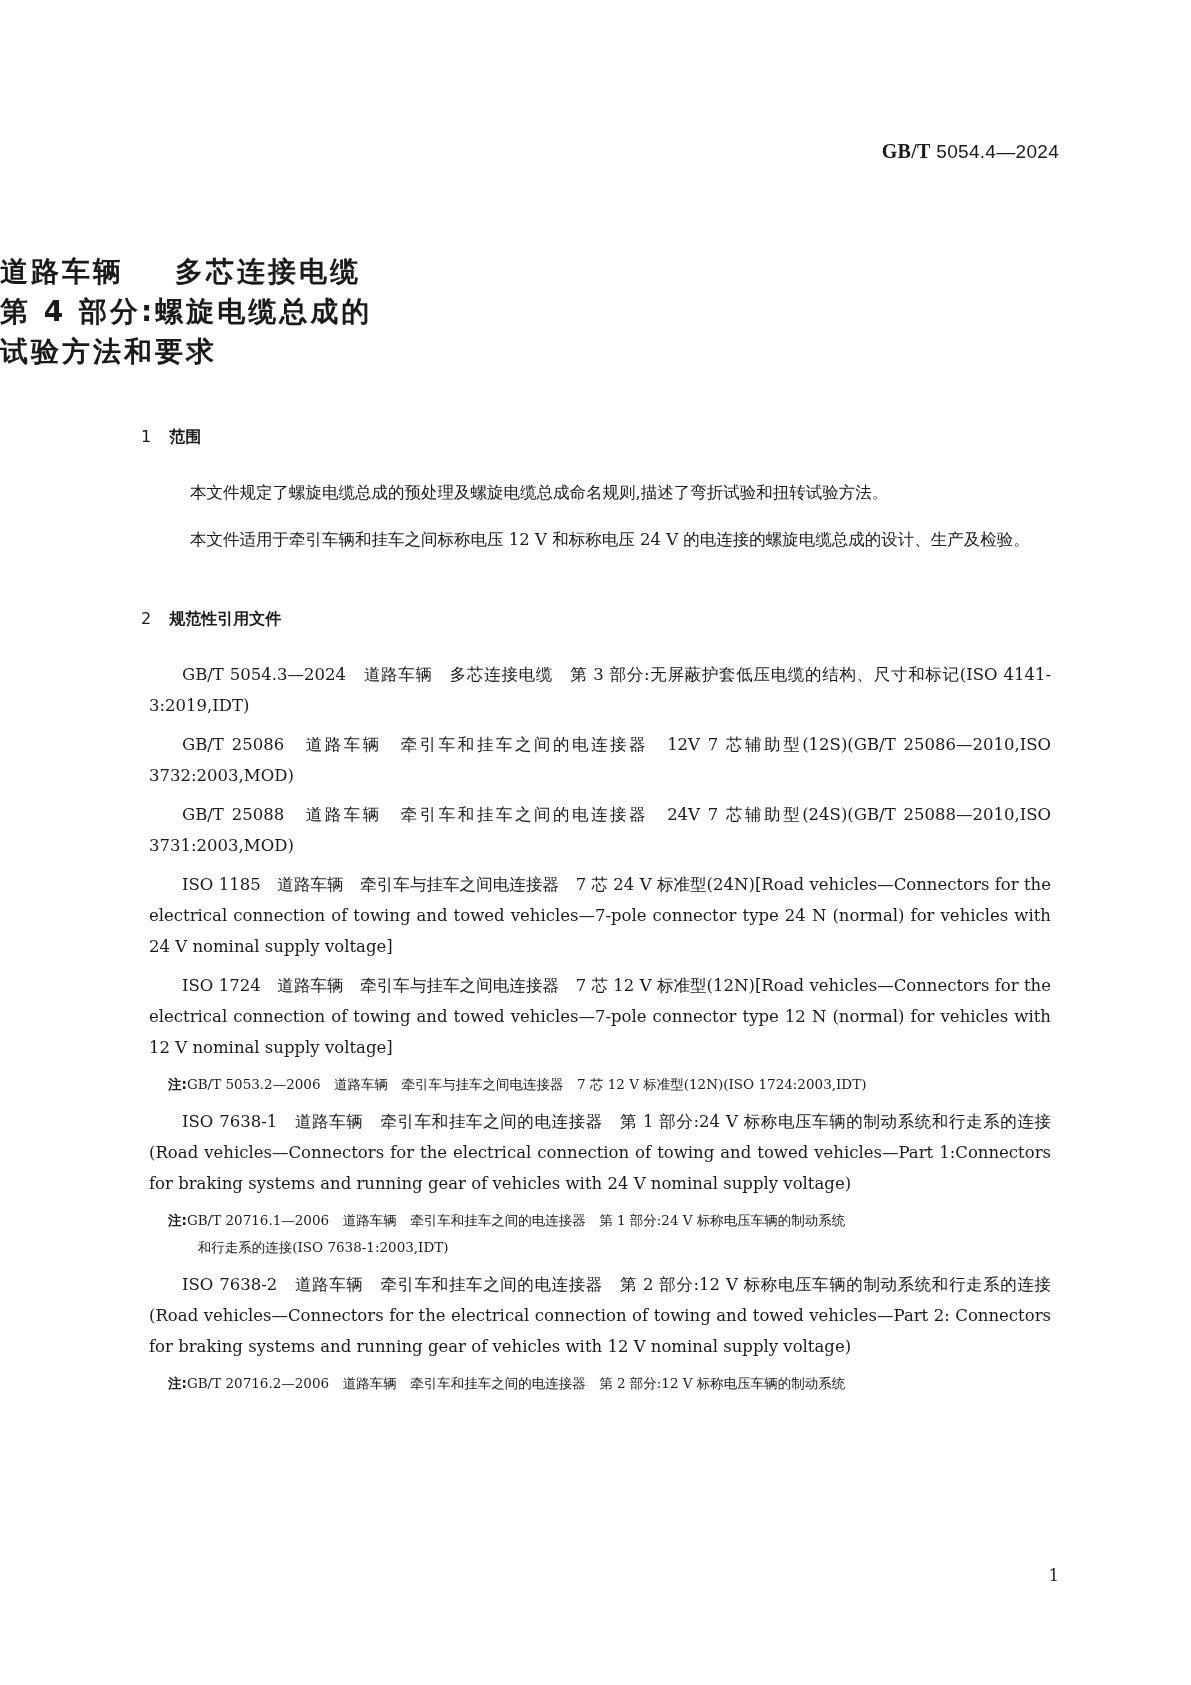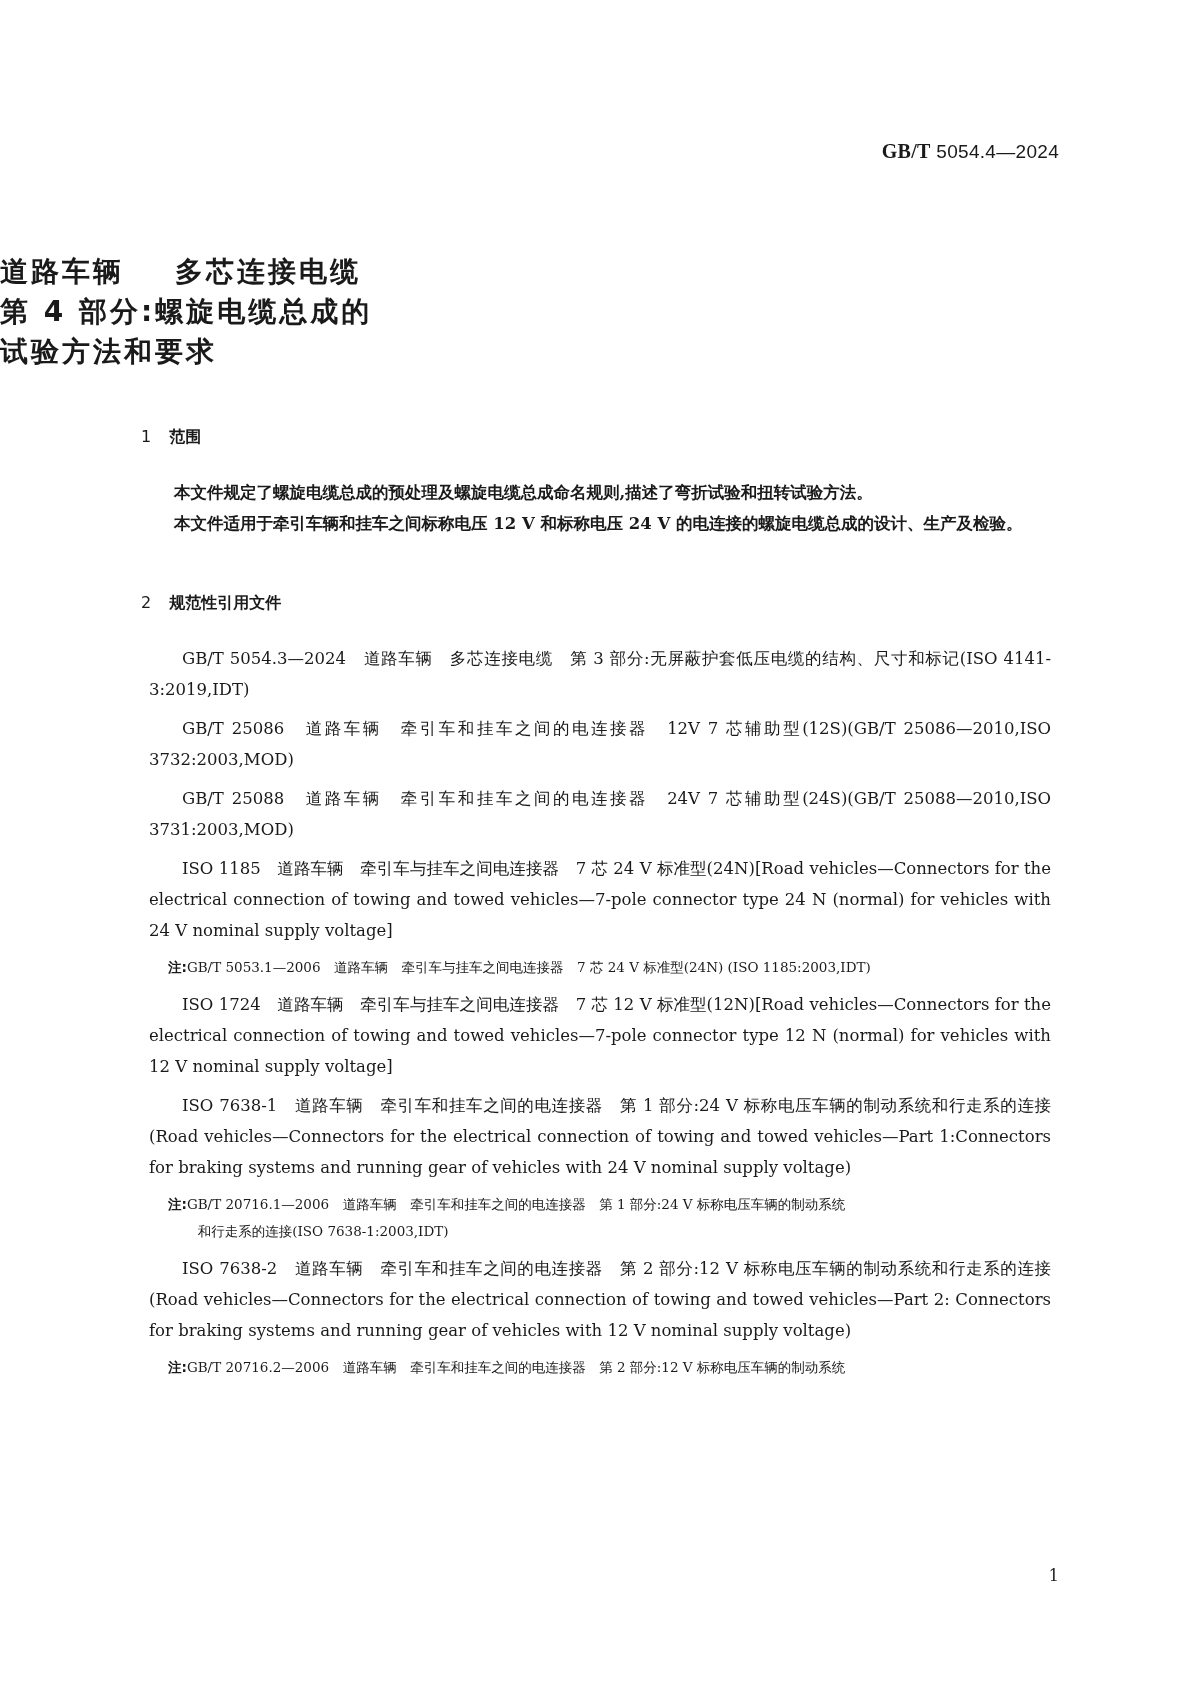--- a/index.html
+++ b/index.html
@@ -55,25 +55,24 @@
       font-weight: bold;
       font-size: 16px;
       margin: 0;
       line-height: 24px;
       white-space: pre;
     }
     .section-heading .num { margin-right: 18px; font-weight: normal; }
     .heading-1 { margin-bottom: 28px; }
     .heading-2 { margin-top: 52px; margin-bottom: 28px; }
     p.para {
-      margin: 0;
+      margin: 16px;
       text-indent: 2em;
       text-align: justify;
       word-break: break-all;
-      font-weight: bold;
     }
     p.ref {
       margin: 8px;
       text-indent: 2em;
       text-align: justify;
     }
     .note {
       margin: 0;
       padding-left: 2em;
       font-size: 13.5px;
@@ -116,23 +115,23 @@
   <p class="para">本文件规定了螺旋电缆总成的预处理及螺旋电缆总成命名规则,描述了弯折试验和扭转试验方法。</p>
   <p class="para">本文件适用于牵引车辆和挂车之间标称电压 12 V 和标称电压 24 V 的电连接的螺旋电缆总成的设计、生产及检验。</p>
 
   <h2 class="section-heading heading-2"><span class="num">2</span><span>规范性引用文件</span></h2>
 
   <p class="ref">GB/T 5054.3—2024　道路车辆　多芯连接电缆　第 3 部分:无屏蔽护套低压电缆的结构、尺寸和标记(ISO 4141-3:2019,IDT)</p>
   <p class="ref">GB/T 25086　道路车辆　牵引车和挂车之间的电连接器　12V 7 芯辅助型(12S)(GB/T 25086—2010,ISO 3732:2003,MOD)</p>
   <p class="ref">GB/T 25088　道路车辆　牵引车和挂车之间的电连接器　24V 7 芯辅助型(24S)(GB/T 25088—2010,ISO 3731:2003,MOD)</p>
 
   <p class="ref">ISO 1185　道路车辆　牵引车与挂车之间电连接器　7 芯 24 V 标准型(24N)[Road vehicles—Connectors for the electrical connection of towing and towed vehicles—7-pole connector type 24 N (normal) for vehicles with 24 V nominal supply voltage]</p>
-  <p class="note"><span class="note-label">注:</span><span class="note-body">GB/T 5053.1—2006　道路车辆　牵引车与挂车之间电连接器　7 芯 24 V 标准型(24N) (ISO 1185:2003,IDT)</span></p>
 
   <p class="ref">ISO 1724　道路车辆　牵引车与挂车之间电连接器　7 芯 12 V 标准型(12N)[Road vehicles—Connectors for the electrical connection of towing and towed vehicles—7-pole connector type 12 N (normal) for vehicles with 12 V nominal supply voltage]</p>
+  <p class="note"><span class="note-label">注:</span><span class="note-body">GB/T 5053.2—2006　道路车辆　牵引车与挂车之间电连接器　7 芯 12 V 标准型(12N)(ISO 1724:2003,IDT)</span></p>
 
   <p class="ref">ISO 7638-1　道路车辆　牵引车和挂车之间的电连接器　第 1 部分:24 V 标称电压车辆的制动系统和行走系的连接(Road vehicles—Connectors for the electrical connection of towing and towed vehicles—Part 1:Connectors for braking systems and running gear of vehicles with 24 V nominal supply voltage)</p>
   <p class="note"><span class="note-label">注:</span><span class="note-body">GB/T 20716.1—2006　道路车辆　牵引车和挂车之间的电连接器　第 1 部分:24 V 标称电压车辆的制动系统</span><span class="note-cont">和行走系的连接(ISO 7638-1:2003,IDT)</span></p>
 
   <p class="ref">ISO 7638-2　道路车辆　牵引车和挂车之间的电连接器　第 2 部分:12 V 标称电压车辆的制动系统和行走系的连接(Road vehicles—Connectors for the electrical connection of towing and towed vehicles—Part 2: Connectors for braking systems and running gear of vehicles with 12 V nominal supply voltage)</p>
   <p class="note"><span class="note-label">注:</span><span class="note-body">GB/T 20716.2—2006　道路车辆　牵引车和挂车之间的电连接器　第 2 部分:12 V 标称电压车辆的制动系统</span></p>
 </div>
 
 <div class="page-number">1</div>
 

